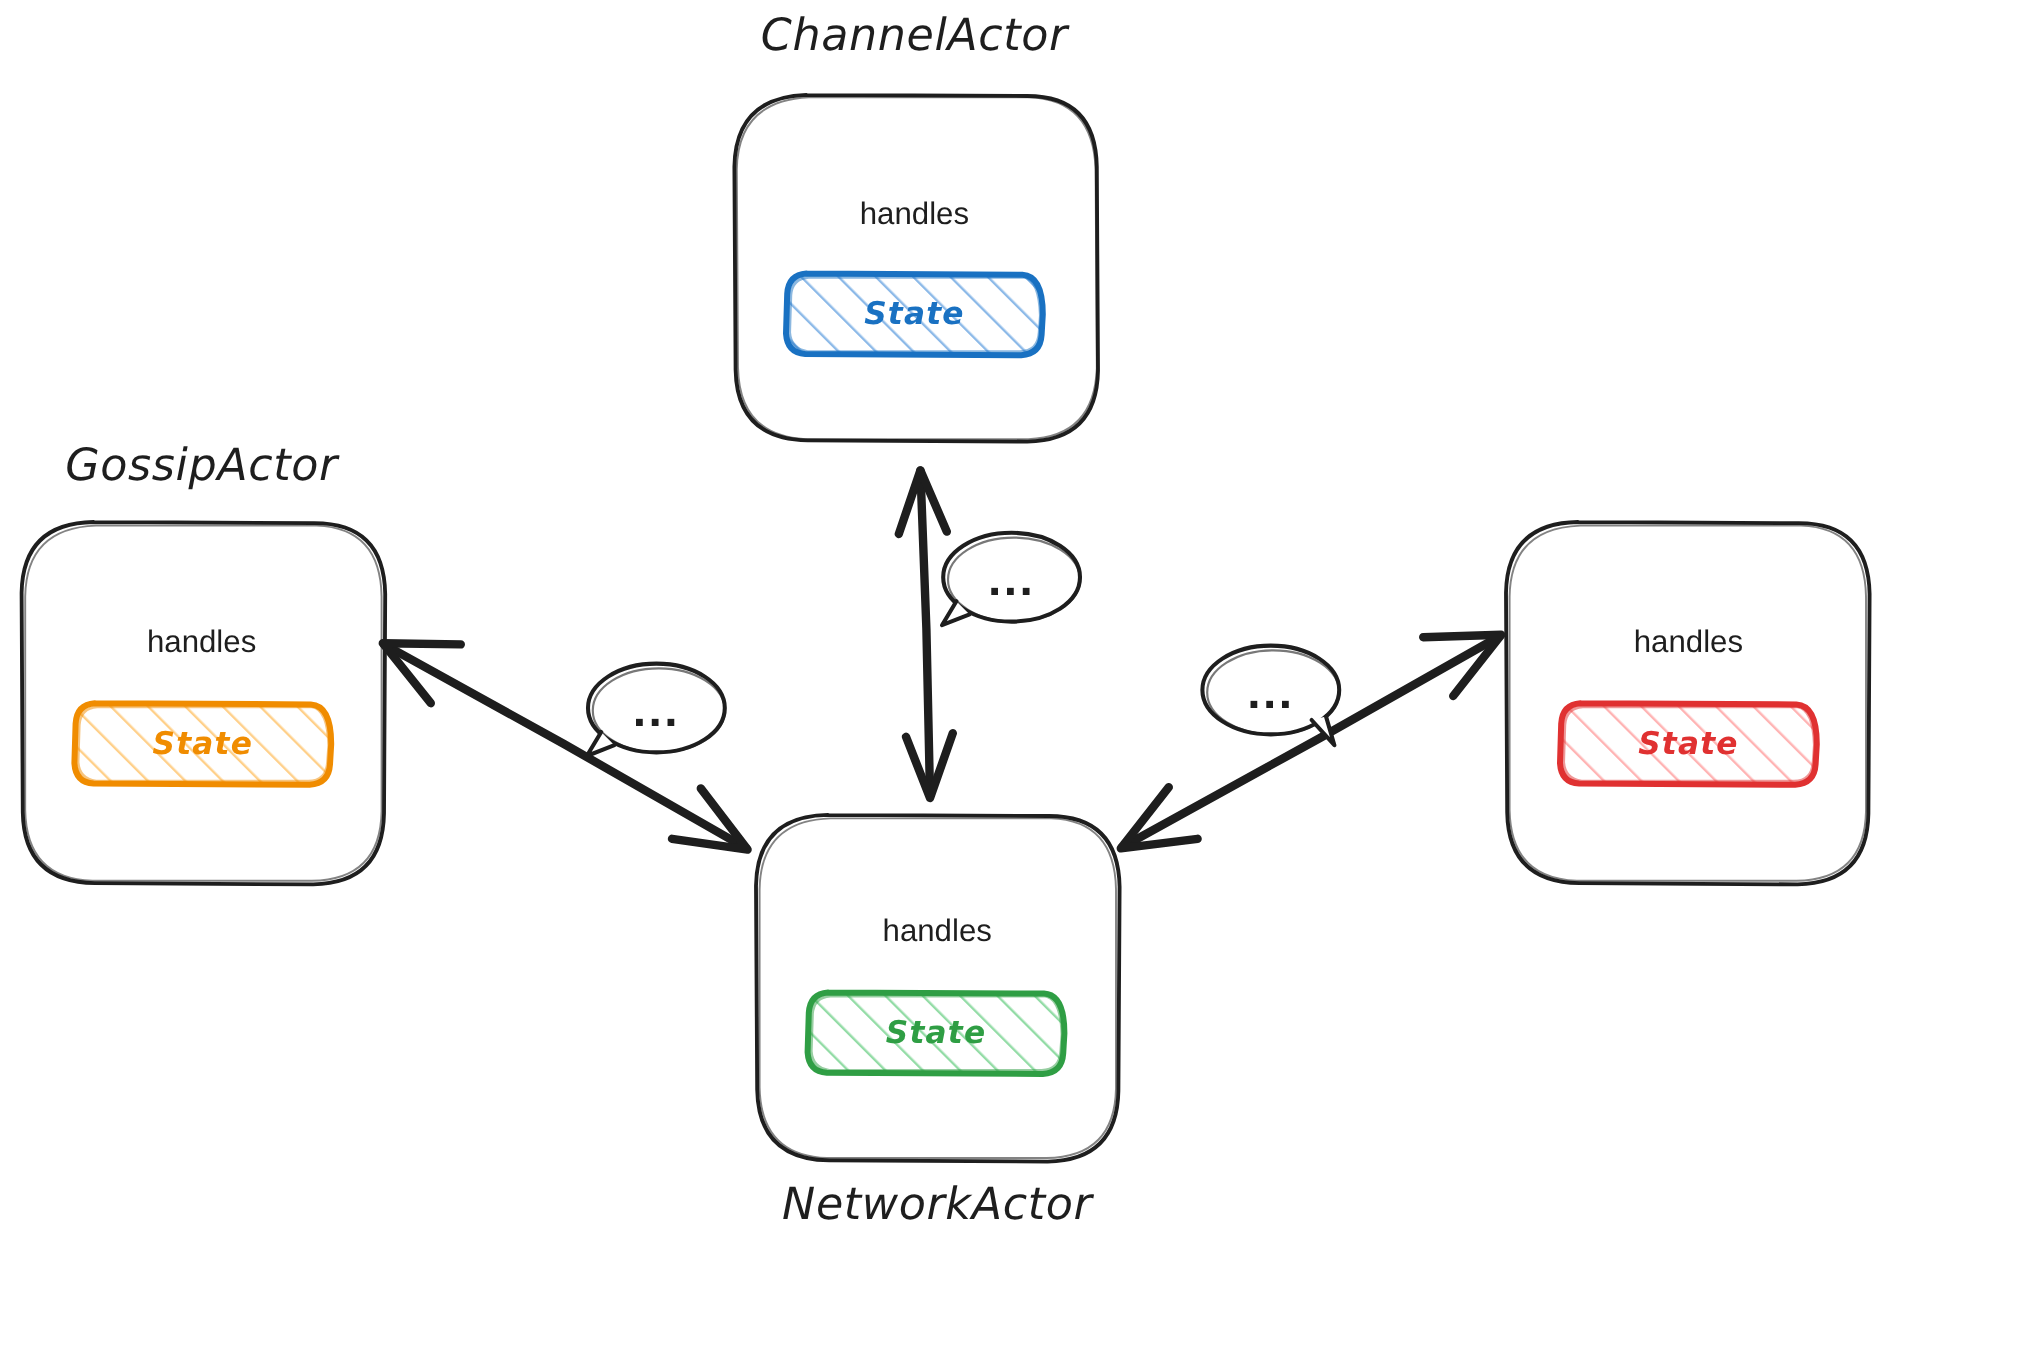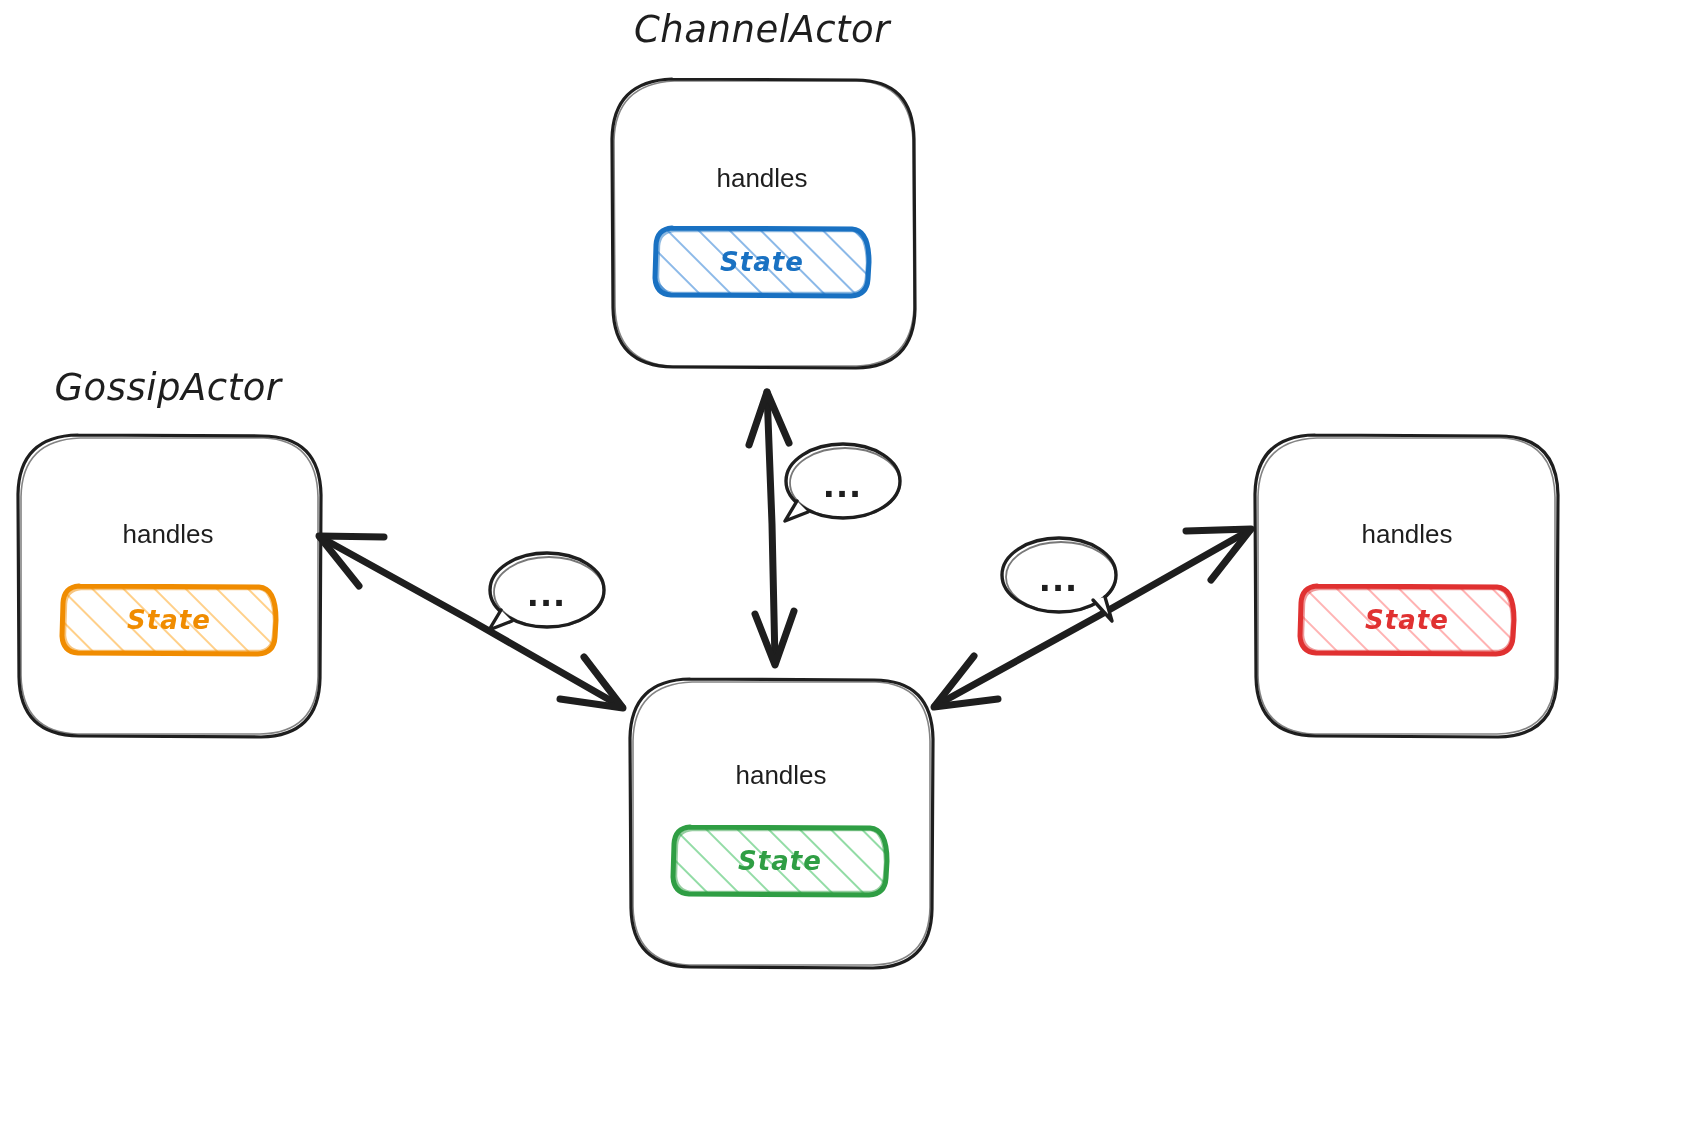--- a/index.html
+++ b/index.html
@@ -170,20 +170,21 @@
   <div class="handles-label" style="left:762px; top:163px;">handles</div>
   <div class="state-label" style="left:762px; top:262px; color:#1971c2;">State</div>
 
   <div class="node-title" style="left:168px; top:366px;">GossipActor</div>
   <div class="handles-label" style="left:168px; top:519px;">handles</div>
   <div class="state-label" style="left:169px; top:620px; color:#f08c00;">State</div>
 
   <div class="handles-label" style="left:1407px; top:519px;">handles</div>
   <div class="state-label" style="left:1407px; top:620px; color:#e03131;">State</div>
 
+  <div class="node-title" style="left:781px; top:982px;">NetworkActor</div>
   <div class="handles-label" style="left:781px; top:760px;">handles</div>
   <div class="state-label" style="left:780px; top:861px; color:#2f9e44;">State</div>
 
   <div class="bubble-dots" style="left:843px; top:483px;">...</div>
   <div class="bubble-dots" style="left:547px; top:592px;">...</div>
   <div class="bubble-dots" style="left:1059px; top:577px;">...</div>
 
 </div>
 
 </body></html>

